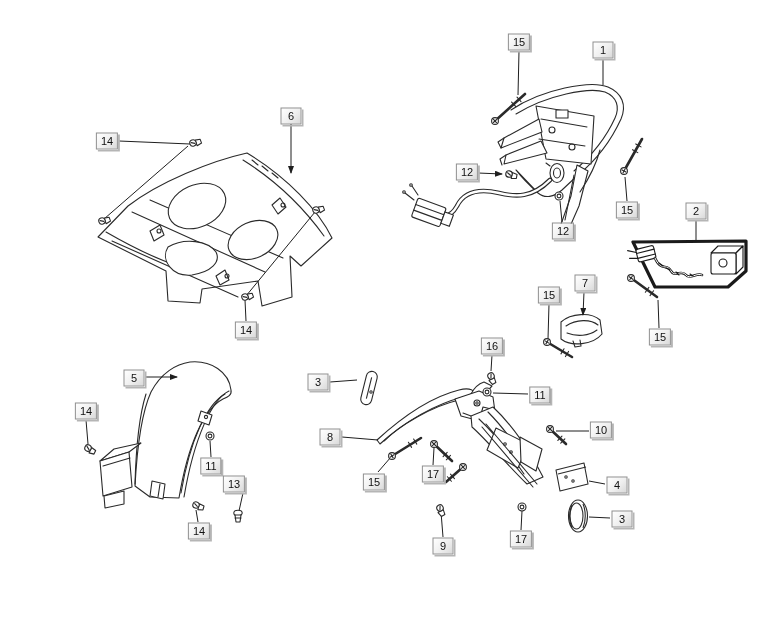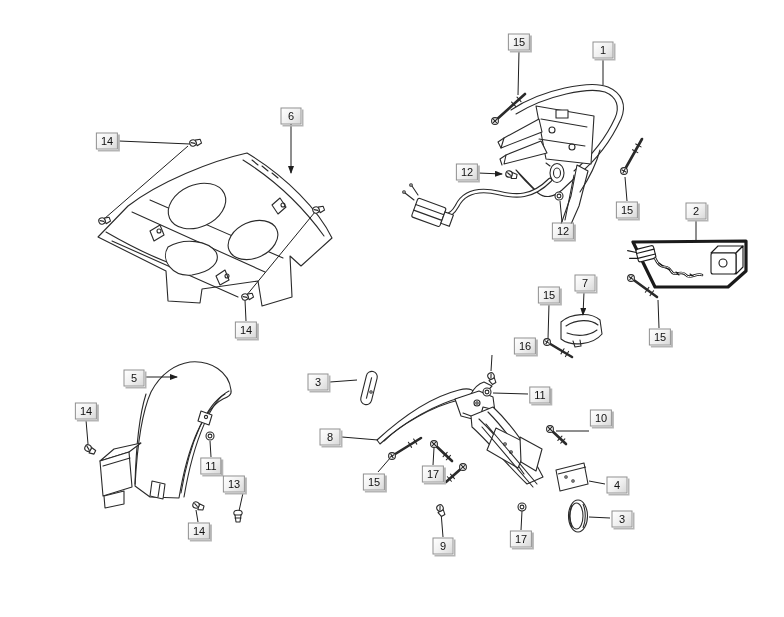--- a/index.html
+++ b/index.html
@@ -340,23 +340,23 @@
       <div class="callout" style="left: 660px; top: 337px;">15</div>
       <div class="callout" style="left: 549px; top: 295px;">15</div>
       <div class="callout" style="left: 585px; top: 283px;">7</div>
       <div class="callout" style="left: 134px; top: 378px;">5</div>
       <div class="callout" style="left: 86px; top: 411px;">14</div>
       <div class="callout" style="left: 211px; top: 466px;">11</div>
       <div class="callout" style="left: 234px; top: 484px;">13</div>
       <div class="callout" style="left: 199px; top: 531px;">14</div>
       <div class="callout" style="left: 318px; top: 382px;">3</div>
       <div class="callout" style="left: 330px; top: 437px;">8</div>
-      <div class="callout" style="left: 492px; top: 346px; margin-left: 33px;">16</div>
+      <div class="callout" style="left: 492px; top: 346px;">16</div>
       <div class="callout" style="left: 540px; top: 395px;">11</div>
       <div class="callout" style="left: 374px; top: 482px;">15</div>
       <div class="callout" style="left: 433px; top: 474px;">17</div>
-      <div class="callout" style="left: 601px; top: 418px; text-align: center;">10</div>
+      <div class="callout" style="left: 601px; top: 430px; text-align: center;">10</div>
       <div class="callout" style="left: 617px; top: 485px;">4</div>
       <div class="callout" style="left: 622px; top: 519px;">3</div>
       <div class="callout" style="left: 443px; top: 546px;">9</div>
       <div class="callout" style="left: 521px; top: 539px;">17</div>
     </div>
 </div>
 
 </body></html>

